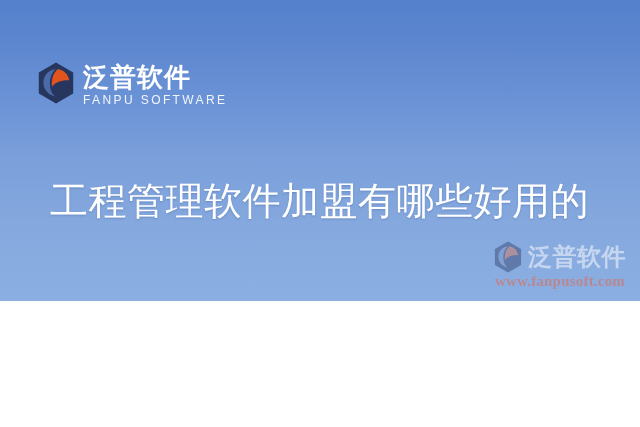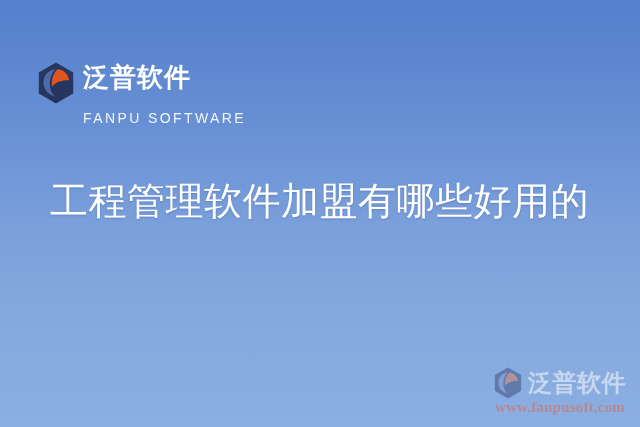--- a/index.html
+++ b/index.html
@@ -9,21 +9,21 @@
   body {
     width: 640px;
     height: 427px;
     overflow: hidden;
     font-family: "Liberation Sans", sans-serif;
   }
 
   #banner {
     position: relative;
     width: 640px;
-    height: 427px;
+    height: 301px;
     background: linear-gradient(to bottom,
         #5480cc 0%,
         #5b85ce 12%,
         #6b93d6 34%,
         #7a9fda 52%,
         #85a8de 74%,
         #8bafe2 100%);
     overflow: hidden;
   }
 
@@ -54,23 +54,23 @@
     font-family: "DejaVu Sans", "Liberation Sans", sans-serif;
     font-size: 26px;
     line-height: 30px;
     font-weight: 700;
     color: #ffffff;
     letter-spacing: 1px;
     white-space: nowrap;
   }
 
   #brand-name-en {
-    margin-top: 20px;
+    margin-top: 2px;
     font-family: "Liberation Sans", sans-serif;
-    font-size: 14px;
+    font-size: 12px;
     line-height: 13px;
     font-weight: 400;
     color: #f2f5fb;
     letter-spacing: 2.4px;
     white-space: nowrap;
   }
 
   
   #headline {
     position: absolute;

